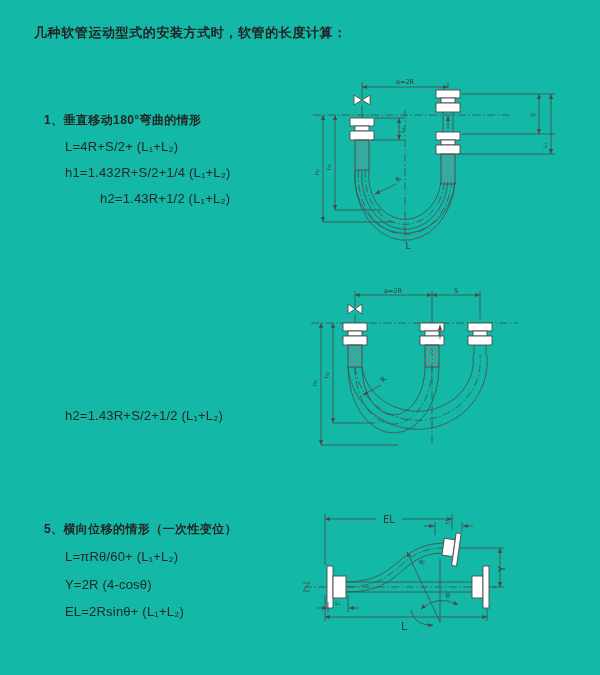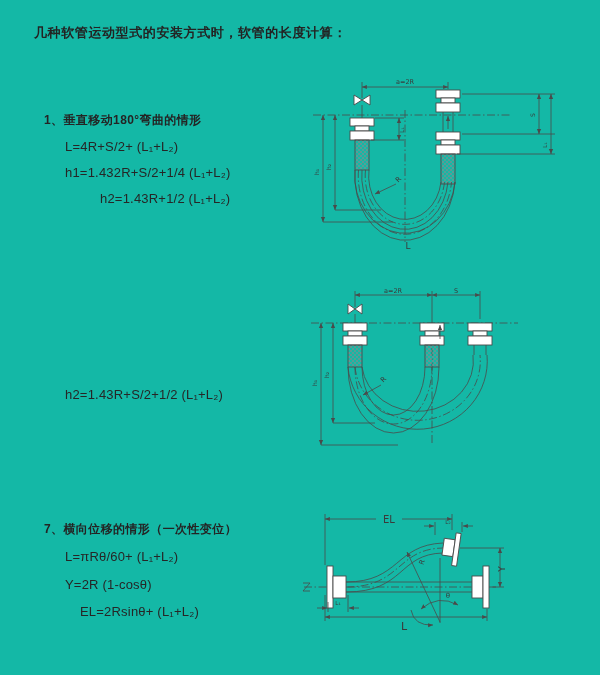--- a/index.html
+++ b/index.html
@@ -20,26 +20,26 @@
 
 <div class="page">
 
   <div class="abs doc-title" style="left:34px;top:24px;">几种软管运动型式的安装方式时，软管的长度计算：</div>
 
   <div class="abs sec-head" style="left:44px;top:112px;">1、垂直移动180°弯曲的情形</div>
   <div class="abs formula" style="left:65px;top:139px;">L=4R+S/2+ (L₁+L₂)</div>
   <div class="abs formula" style="left:65px;top:165px;">h1=1.432R+S/2+1/4 (L₁+L₂)</div>
   <div class="abs formula" style="left:80px;top:191px;margin-left:20px;">h2=1.43R+1/2 (L₁+L₂)</div>
 
-  <div class="abs formula" style="left:65px;top:387px;">h2=1.43R+S/2+1/2 (L₁+L₂)</div>
-
-  <div class="abs sec-head" style="left:44px;top:521px;">7、横向位移的情形（一次性变位）</div>
+  <div class="abs formula" style="left:65px;top:408px;">h2=1.43R+S/2+1/2 (L₁+L₂)</div>
+
+  <div class="abs sec-head" style="left:44px;top:521px;">5、横向位移的情形（一次性变位）</div>
   <div class="abs formula" style="left:65px;top:549px;">L=πRθ/60+ (L₁+L₂)</div>
-  <div class="abs formula" style="left:65px;top:577px;">Y=2R (1-cosθ)</div>
-  <div class="abs formula" style="left:80px;top:604px;">EL=2Rsinθ+ (L₁+L₂)</div>
+  <div class="abs formula" style="left:65px;top:577px;">Y=2R (4-cosθ)</div>
+  <div class="abs formula" style="left:65px;top:604px;">EL=2Rsinθ+ (L₁+L₂)</div>
 
   <svg class="abs" style="left:305px;top:72px;" width="260" height="182" viewBox="0 0 260 182">
     <defs>
       <marker id="d1ar" viewBox="0 0 8 8" refX="7" refY="4" markerWidth="7" markerHeight="7" orient="auto-start-reverse">
         <path d="M0,1 L7,4 L0,7 z" fill="#4a4a4a"></path>
       </marker>
       <pattern id="d1h" width="4" height="4" patternUnits="userSpaceOnUse">
         <path d="M0,0 L4,4 M4,0 L0,4" stroke="#8a8a8a" stroke-width="0.6"></path>
       </pattern>
     </defs>

